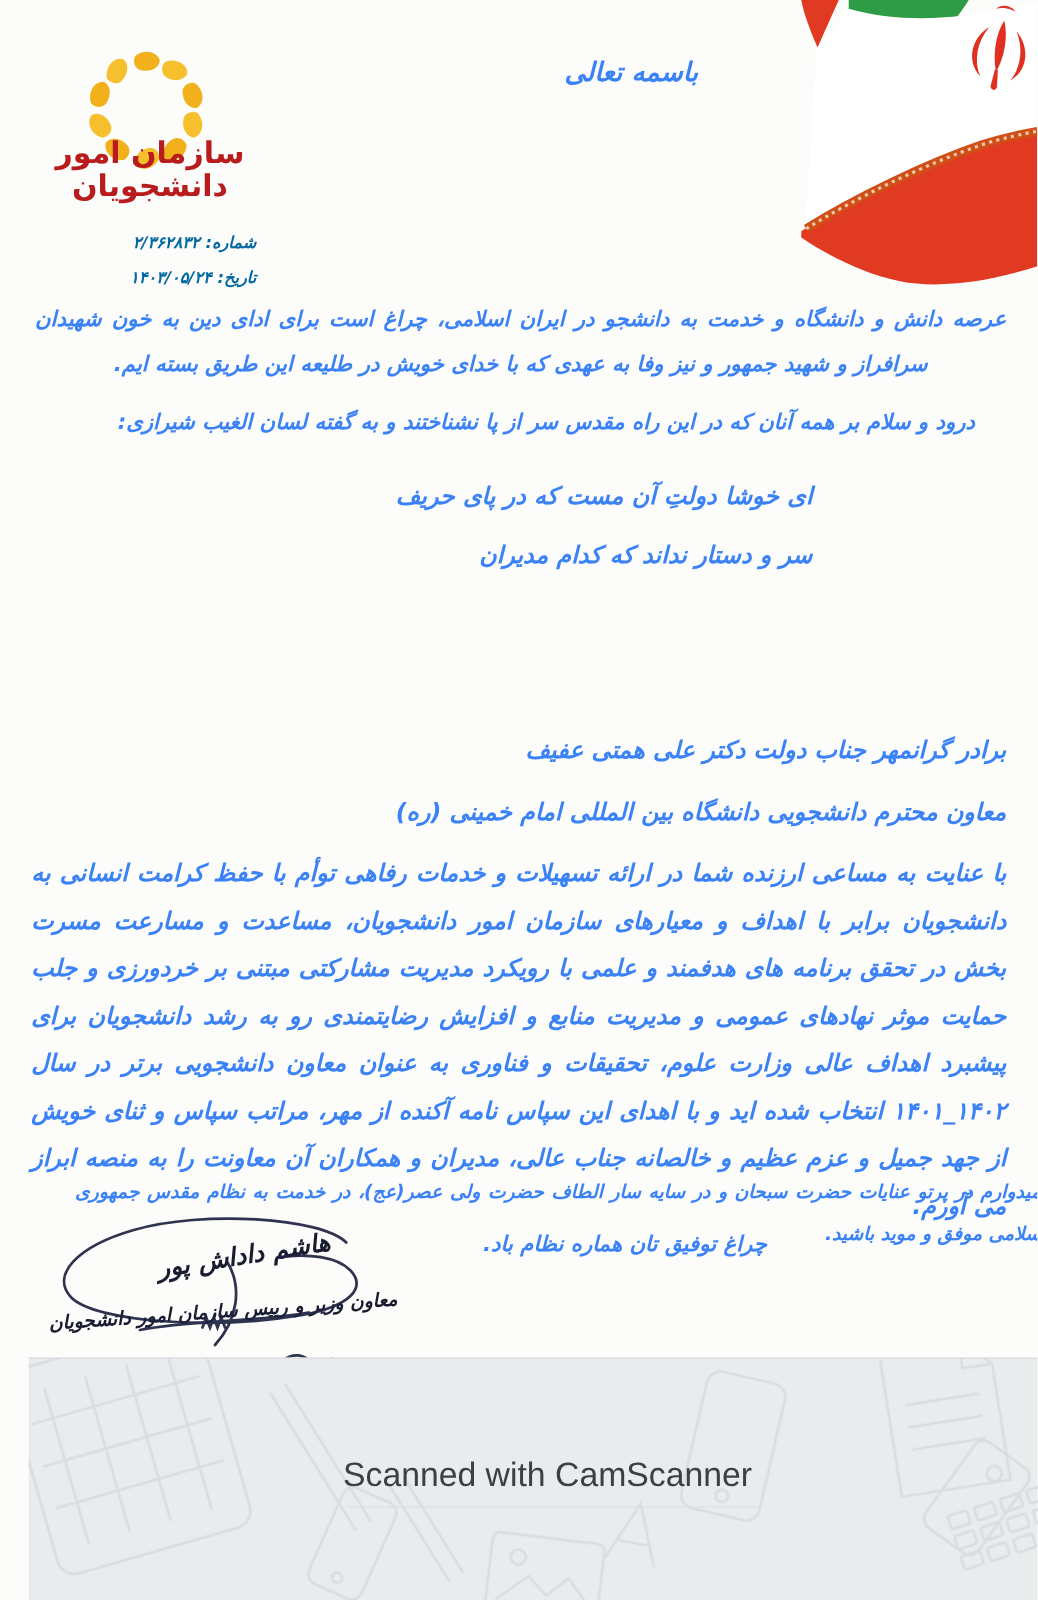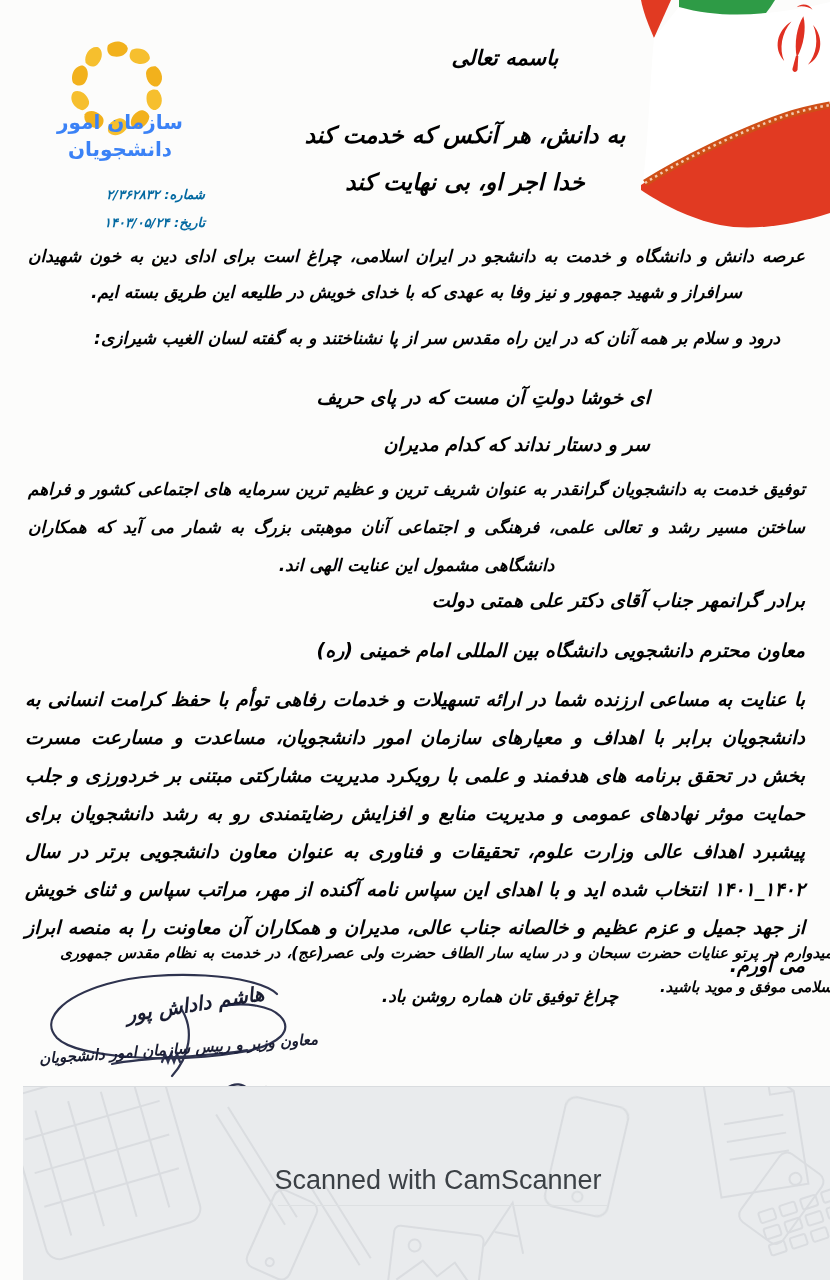--- a/index.html
+++ b/index.html
@@ -1,25 +1,25 @@
 <!DOCTYPE html>
 <html lang="fa"><head>
 <meta charset="utf-8">
 <style>
   html,body{margin:0;padding:0;}
   body{width:830px;height:1280px;background:#ffffff;font-family:"DejaVu Sans",sans-serif;}
   .page{position:relative;width:830px;height:1280px;overflow:hidden;background:#fcfcfb;}
   .paper{position:absolute;left:0;top:0;right:0;height:1087px;background:#fcfcfb;}
-  .fa{direction:rtl;unicode-bidi:plaintext;color:#000000;}
+  .fa{direction:rtl;unicode-bidi:plaintext;color:#3b82f6;}
   .calli{font-style:italic;font-weight:700;letter-spacing:-0.2px;}
   .abs{position:absolute;}
 
   
-  .org-name{left:30px;top:109px;width:180px;text-align:center;color:#3b82f6;
-            font-weight:700;font-size:20px;line-height:27px;}
+  .org-name{left:30px;top:109px;width:180px;text-align:center;color:#b91c1c;
+            font-weight:700;font-size:24px;line-height:27px;}
   .ref-block{left:15px;top:181px;width:190px;text-align:right;font-size:13px;
              line-height:28px;font-weight:700;font-style:italic;color:#0369a1;}
 
   
   .besmele{left:355px;top:46px;width:300px;text-align:center;font-size:21px;}
   .motto{left:235px;top:112px;width:460px;text-align:center;font-size:23px;line-height:47px;}
 
   
   .par{font-size:17px;line-height:36px;text-align:justify;}
   .p1{left:28px;top:238px;width:777px;text-align-last:center;}
@@ -116,39 +116,34 @@
       <div>سازمان امور</div>
       <div>دانشجویان</div>
     </div>
 
     <div class="abs fa ref-block">
       <div>شماره: ۲/۳۶۲۸۳۲</div>
       <div>تاریخ: ۱۴۰۳/۰۵/۲۴</div>
     </div>
 
     <div class="abs fa calli besmele">باسمه تعالی</div>
-    <div class="abs fa calli motto">
-      <div>به دانش، هر آنکس که خدمت کند</div>
-      <div>خدا اجر او، بی نهایت کند</div>
-    </div>
 
     <div class="abs fa calli par p1">عرصه دانش و دانشگاه و خدمت به دانشجو در ایران اسلامی، چراغ است برای ادای دین به خون شهیدان سرافراز و شهید جمهور و نیز وفا به عهدی که با خدای خویش در طلیعه این طریق بسته ایم.</div>
     <div class="abs fa calli par p2">درود و سلام بر همه آنان که در این راه مقدس سر از پا نشناختند و به گفته لسان الغیب شیرازی:</div>
     <div class="abs fa calli poem">
       <div>ای خوشا دولتِ آن مست که در پای حریف</div>
       <div>سر و دستار نداند که کدام مدیران</div>
     </div>
-    <div class="abs fa calli par p3">توفیق خدمت به دانشجویان گرانقدر به عنوان شریف ترین و عظیم ترین سرمایه های اجتماعی کشور و فراهم ساختن مسیر رشد و تعالی علمی، فرهنگی و اجتماعی آنان موهبتی بزرگ به شمار می آید که همکاران دانشگاهی مشمول این عنایت الهی اند.</div>
     <div class="abs fa calli addressee">
-      <div>برادر گرانمهر جناب آقای دکتر علی همتی دولت</div>
+      <div>برادر گرانمهر جناب دولت دکتر علی همتی عفیف</div>
       <div>معاون محترم دانشجویی دانشگاه بین المللی امام خمینی (ره)</div>
     </div>
     <div class="abs fa calli par p4">با عنایت به مساعی ارزنده شما در ارائه تسهیلات و خدمات رفاهی توأم با حفظ کرامت انسانی به دانشجویان برابر با اهداف و معیارهای سازمان امور دانشجویان، مساعدت و مسارعت مسرت بخش در تحقق برنامه های هدفمند و علمی با رویکرد مدیریت مشارکتی مبتنی بر خردورزی و جلب حمایت موثر نهادهای عمومی و مدیریت منابع و افزایش رضایتمندی رو به رشد دانشجویان برای پیشبرد اهداف عالی وزارت علوم، تحقیقات و فناوری به عنوان معاون دانشجویی برتر در سال ۱۴۰۲_۱۴۰۱ انتخاب شده اید و با اهدای این سپاس نامه آکنده از مهر، مراتب سپاس و ثنای خویش از جهد جمیل و عزم عظیم و خالصانه جناب عالی، مدیران و همکاران آن معاونت را به منصه ابراز می آورم.</div>
     <div class="abs fa calli par p5">امیدوارم در پرتو عنایات حضرت سبحان و در سایه سار الطاف حضرت ولی عصر(عج)، در خدمت به نظام مقدس جمهوری اسلامی موفق و موید باشید.</div>
-    <div class="abs fa calli closing">چراغ توفیق تان هماره روشن باد.</div>
+    <div class="abs fa calli closing">چراغ توفیق تان هماره نظام باد.</div>
 
     <div class="abs fa calli sig-name">هاشم داداش پور</div>
     <div class="abs fa calli sig-title">معاون وزیر و رییس سازمان امور دانشجویان</div>
     <svg class="abs sig-svg" width="310" height="125" viewBox="0 0 310 125" aria-hidden="true">
       <g fill="none" stroke="#1d2240" stroke-width="2.2" stroke-linecap="round" opacity="0.92">
         <path d="M255,22 C235,2 140,-4 85,12 C40,25 18,48 35,66 C55,86 150,92 220,80 C258,73 272,58 258,44 C248,34 225,30 200,34"></path>
         <path d="M160,38 C172,58 168,84 150,104"></path>
         <path d="M90,92 C130,84 180,86 225,78"></path>
         <path d="M140,90 l3,-8 l3,8 l3,-8 l3,8 l3,-8 l3,8"></path>
         <path d="M205,116 C213,110 221,112 226,117 C231,121 239,120 244,115"></path>

